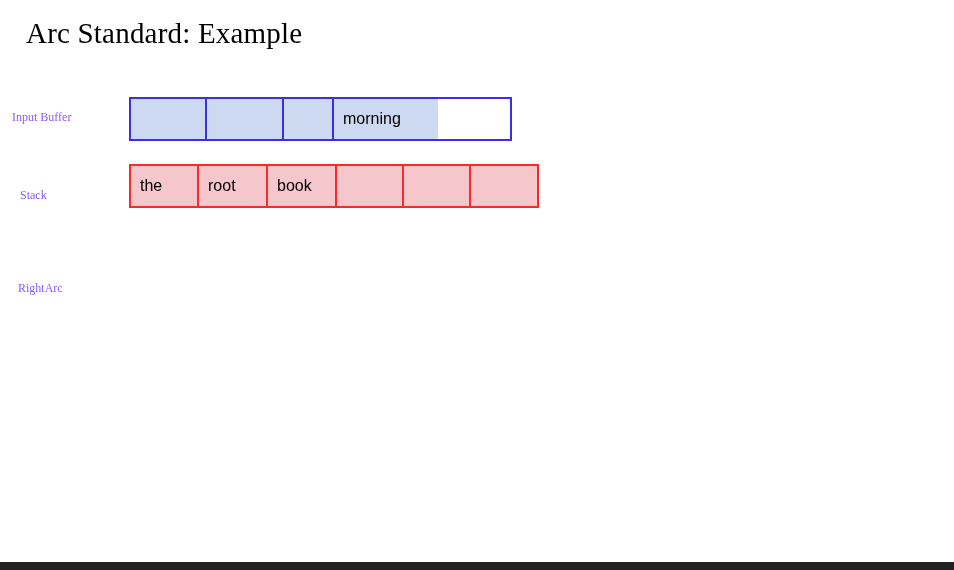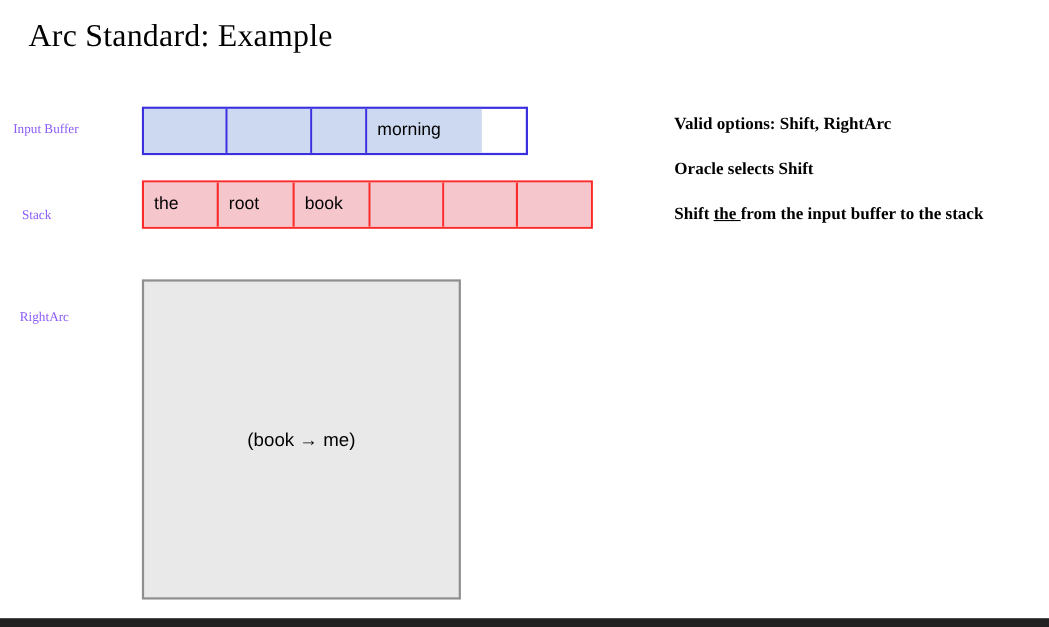--- a/index.html
+++ b/index.html
@@ -58,21 +58,21 @@
     color: #000000;
     padding-left: 9px;
     overflow: hidden;
     white-space: nowrap;
   }
 
   
   #input-buffer-strip {
     left: 129px;
     top: 97px;
-    width: 351px;
+    width: 383px;
     height: 44px;
     border: 2px solid #3b30e0;
   }
   #input-buffer-strip .cell {
     border-right: 2px solid #3b30e0;
     background: #ccd9f0;
     height: 100%;
   }
   #input-buffer-strip .cell:last-child { border-right: none; }
 
@@ -162,27 +162,17 @@
     <div class="cell" style="width:68px">the</div>
     <div class="cell" style="width:69px">root</div>
     <div class="cell" style="width:69px">book</div>
     <div class="cell" style="width:67px"></div>
     <div class="cell" style="width:67px"></div>
     <div class="cell" style="width:66px"></div>
   </div>
 
   <div class="row-label" id="label-relations">RightArc</div>
 
-  <div id="relations-box">
-    <span id="relations-text">(book → me)</span>
-  </div>
 
-  <div id="commentary">
-    <div class="commentary-line">Valid options: Shift, RightArc</div>
-    <div class="commentary-line">Oracle selects Shift</div>
-    <div class="commentary-line">
-      <span>Shift </span><span class="u">the </span><span>from the input buffer to the stack</span>
-    </div>
-  </div>
 
   <div id="bottom-bar"></div>
 
 </div>
 
 </body></html>

